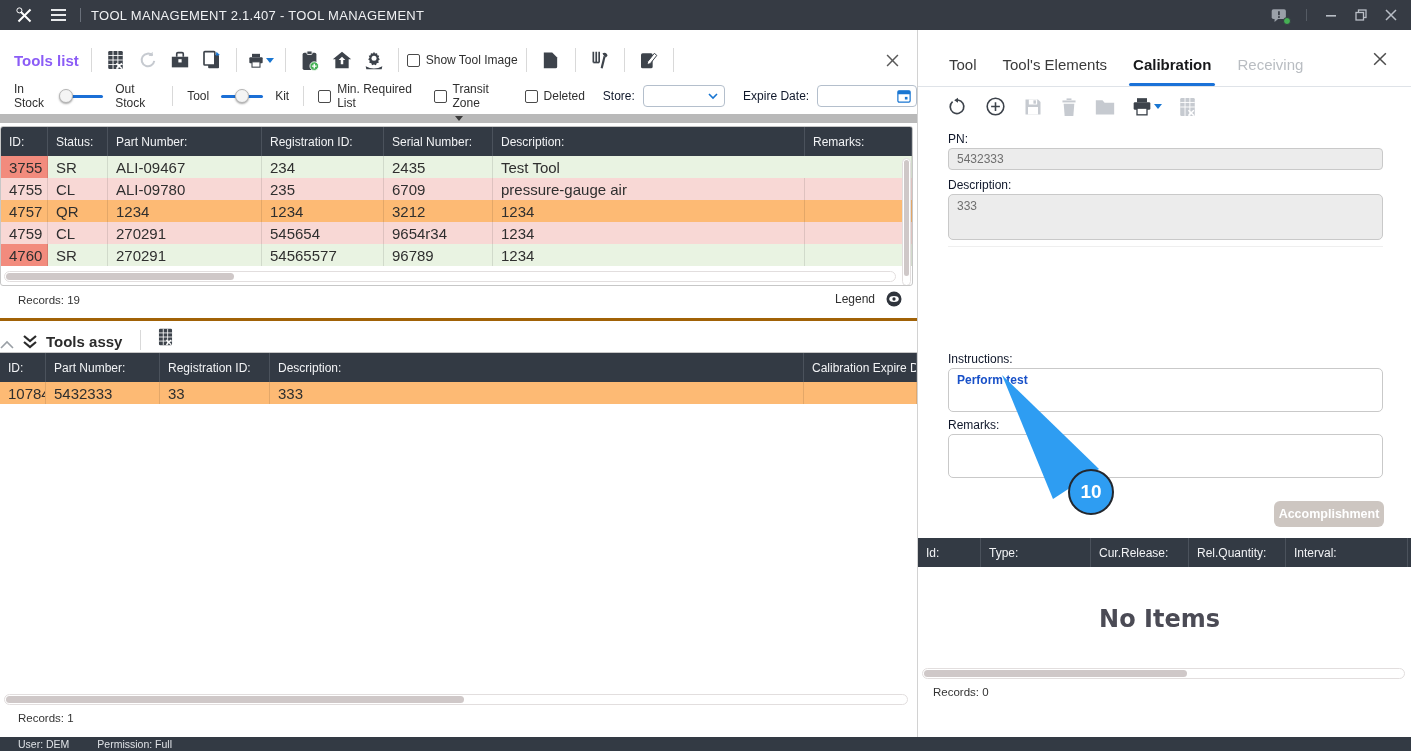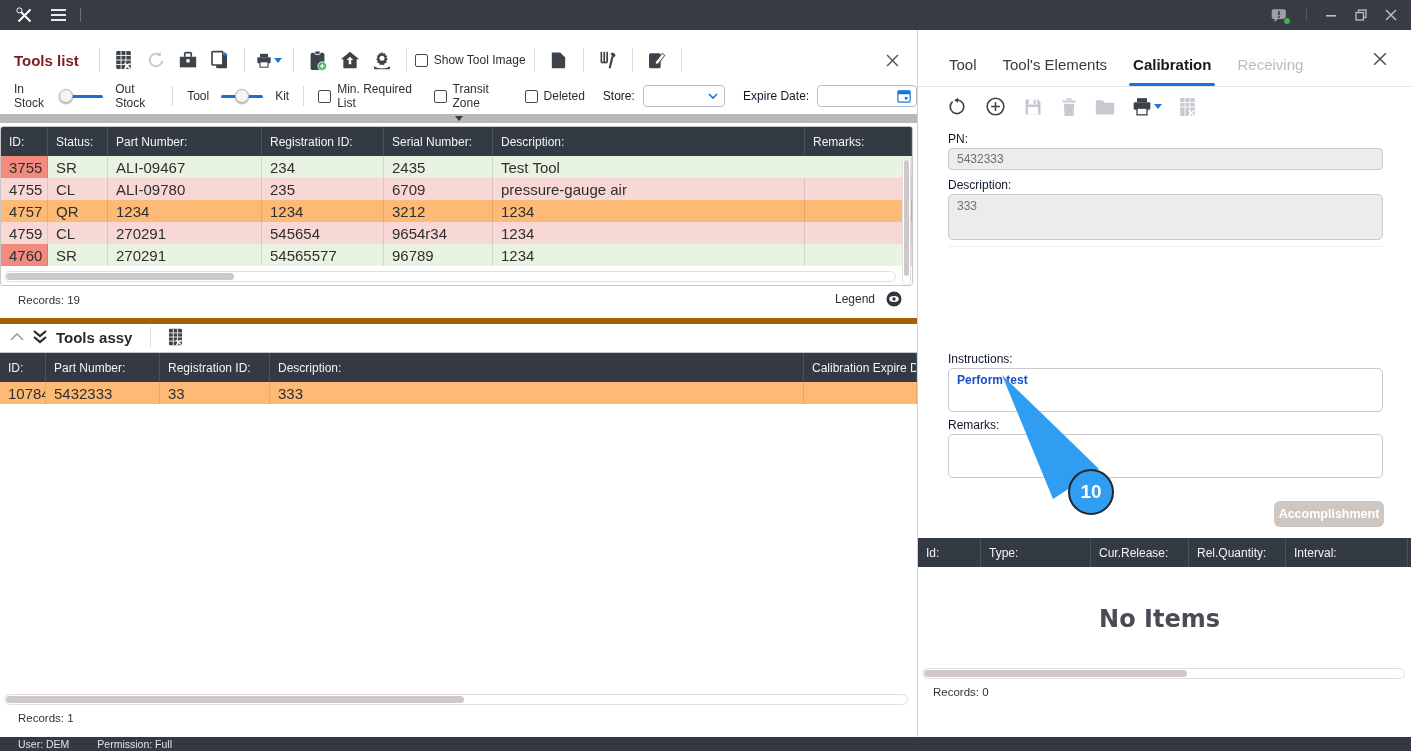--- a/index.html
+++ b/index.html
@@ -21,21 +21,21 @@
 
   
   .statusbar{position:absolute;left:0;right:0;bottom:0;height:14px;background:#333a44;color:#dfe2e6;font-size:10.5px;display:flex;align-items:center;gap:28px;padding-left:18px;z-index:5}
 
   
   .left-panel{position:absolute;left:0;top:30px;width:917px;bottom:14px;background:#fff;overflow:hidden}
   .right-panel{position:absolute;left:917px;top:30px;right:0;bottom:14px;background:#fff;border-left:1px solid #d2d2d2;overflow:hidden}
 
   
   .lp-toolbar{position:absolute;left:0;top:12px;right:0;height:36px;display:flex;align-items:center;padding-left:14px}
-  .lp-title{font-size:15px;font-weight:bold;color:#7f1d1d;margin-right:12px}
+  .lp-title{font-size:15px;font-weight:bold;color:#8b5cf6;margin-right:4px}
   .vsep{width:1px;height:24px;background:#d9d9d9;margin:0 8px;flex:none}
   .vsep.s{height:20px}
   .tbi{display:flex;align-items:center;justify-content:center;width:26px;height:26px;margin:0 3px;cursor:pointer;flex:none}
   .icon-dark{color:#3d434b}
   .icon-gray{color:#c6cad0}
   .caret-blue{width:0;height:0;border-left:4px solid transparent;border-right:4px solid transparent;border-top:5px solid #1976d2;margin-left:2px}
   .cbx{width:13px;height:13px;border:1.5px solid #4a4a4a;border-radius:2px;background:#fff;flex:none}
   .cb-item{display:flex;align-items:center;gap:6px;font-size:12px;color:#2f2f2f}
   .lp-close{margin-left:auto;margin-right:18px;cursor:pointer;color:#5a5a5a}
 
@@ -67,21 +67,21 @@
   .hscroll{border:1px solid #e2dede;border-radius:6px;background:#fff;height:11px;position:absolute}
   .hthumb{height:7px;margin-top:1px;margin-left:1px;background:#cfc8c8;border-radius:4px}
   .t1-hscroll{left:3px;right:16px;bottom:3px}
   .t1-vscroll{position:absolute;right:1px;top:31px;width:9px;height:128px;border:1px solid #e2dede;border-radius:5px;background:#fff}
   .t1-vthumb{width:5px;margin-left:1px;margin-top:1px;height:116px;background:#cfc8c8;border-radius:3px}
 
   .lp-records1{position:absolute;left:18px;top:264px;font-size:11.5px;color:#333}
   .legend-row{position:absolute;right:14px;top:260px;display:flex;align-items:center;gap:10px;cursor:pointer}
   .legend-label{font-size:12px;color:#2f2f2f}
 
-  .assy-head{position:absolute;left:0;top:288px;right:0;height:32px;display:flex;align-items:center;padding-left:10px;border-top:6px solid #a16207}
+  .assy-head{position:absolute;left:0;top:288px;right:0;height:32px;display:flex;align-items:flex-end;padding-left:0;border-top:3px solid #a16207}
   .assy-title{font-size:15px;font-weight:bold;color:#2b2b2b;margin:0 10px 0 8px}
 
   .tablebox2{position:absolute;left:0;top:322px;width:917px;height:52px;overflow:hidden;background:#fff;border-top:1px solid #c7c7c7}
 
   .lp-bottom-scroll{left:4px;width:904px;top:664px}
   .lp-records2{position:absolute;left:18px;top:682px;font-size:11.5px;color:#333}
 
   
   .tabs{position:absolute;left:0;top:18px;right:0;height:39px;display:flex;align-items:flex-start;padding-left:31px;gap:26px;border-bottom:1px solid #dfe3e8}
   .tab{font-size:15px;color:#3a3a3a;padding-top:8px;height:100%;position:relative;cursor:pointer;white-space:nowrap}
@@ -126,20 +126,21 @@
         <circle cx="4.8" cy="4.8" r="2.6" fill="#363b44"></circle>
         <circle cx="4.8" cy="4.8" r="3.6" fill="none" stroke="#fff" stroke-width="1.4"></circle>
       </svg>
   </span>
   <span class="tb-burger">
       <i></i>
       <i></i>
       <i></i>
     </span>
   <span class="tb-sep"></span>
+  <span class="tb-title">TOOL MANAGEMENT 2.1.407 - TOOL MANAGEMENT</span>
   <span class="tb-right">
     <span class="winbtn chatwrap">
       <svg width="17" height="15" viewBox="0 0 24 20">
           <rect x="1" y="1" width="20" height="14" rx="2.5" fill="#9aa0a8"></rect>
           <path d="M5 15l0 4 5-4z" fill="#9aa0a8"></path>
           <rect x="10" y="4" width="2.4" height="5.5" fill="#363b44"></rect>
           <rect x="10" y="11" width="2.4" height="2.4" fill="#363b44"></rect>
         </svg>
       <span class="chatbadge"></span>
     </span>

